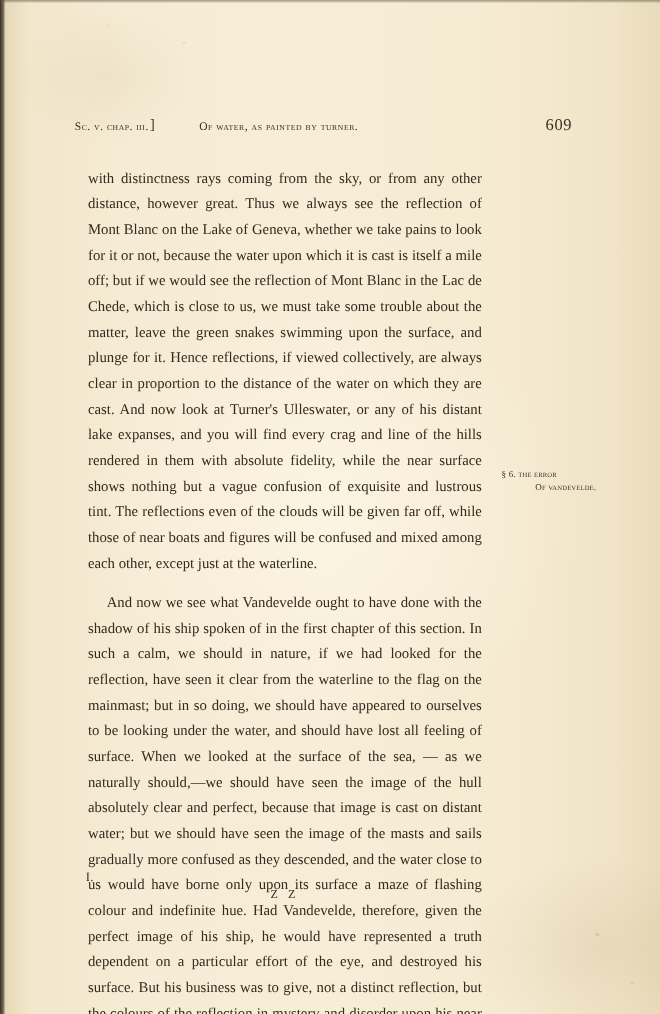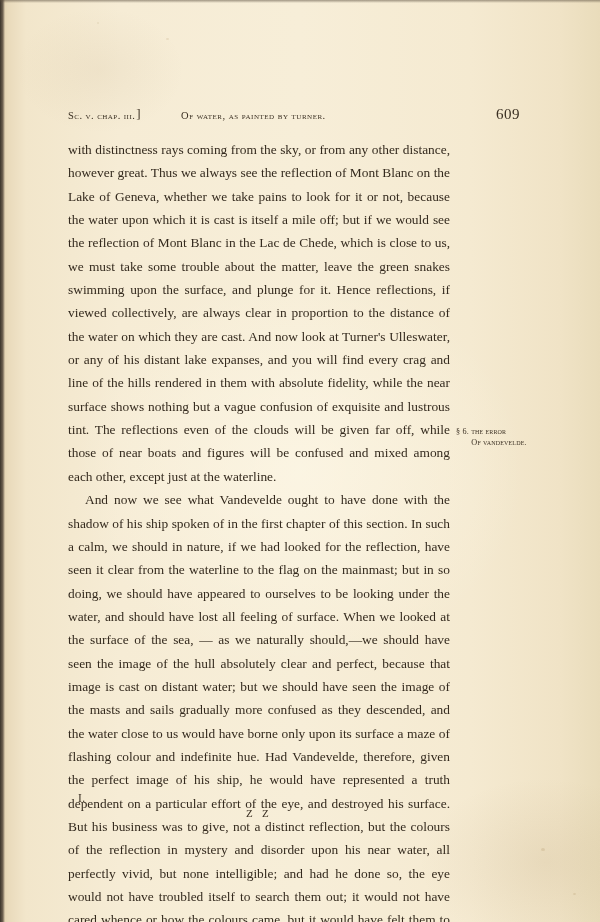--- a/index.html
+++ b/index.html
@@ -101,21 +101,21 @@
     position: absolute;
     left: 68px;
     top: 138px;
     width: 382px;
     font-size: 13.4px;
     line-height: 23.35px;
     text-align: justify;
     text-align-last: left;
     color: #342a1e;
   }
-  #body-text p { margin: 0; }
+  #body-text p { margin: 12px; }
   #body-text p.indented { text-indent: 17px; }
   #body-text .it { }
 
   
   #margin-note {
     position: absolute;
     left: 456px;
     top: 426px;
     width: 88px;
     font-size: 8.2px;
@@ -127,21 +127,21 @@
     letter-spacing: 0.2px;
   }
   #margin-note .note-text {
     font-variant: small-caps;
     text-transform: lowercase;
     letter-spacing: 0.15px;
   }
   #margin-note .note-text::first-letter { text-transform: uppercase; }
   #margin-note .note-line2 {
     display: block;
-    text-align: center;
+    text-align: right;
     padding-right: 2px;
   }
 
   
   #footer {
     position: absolute;
     left: 78px;
     top: 792px;
     width: 380px;
     height: 16px;

